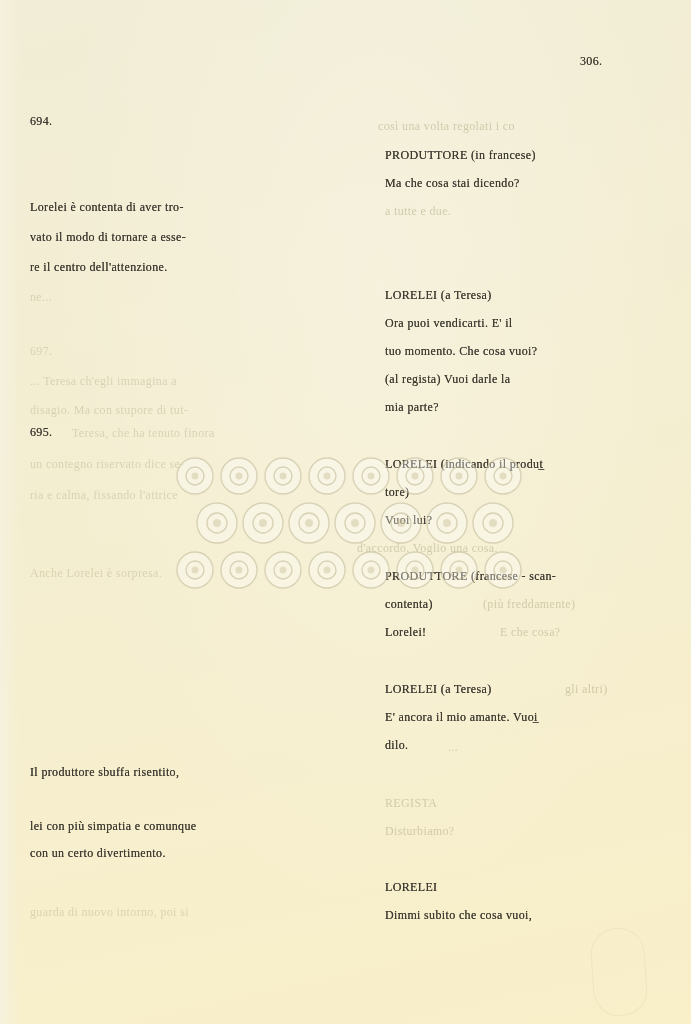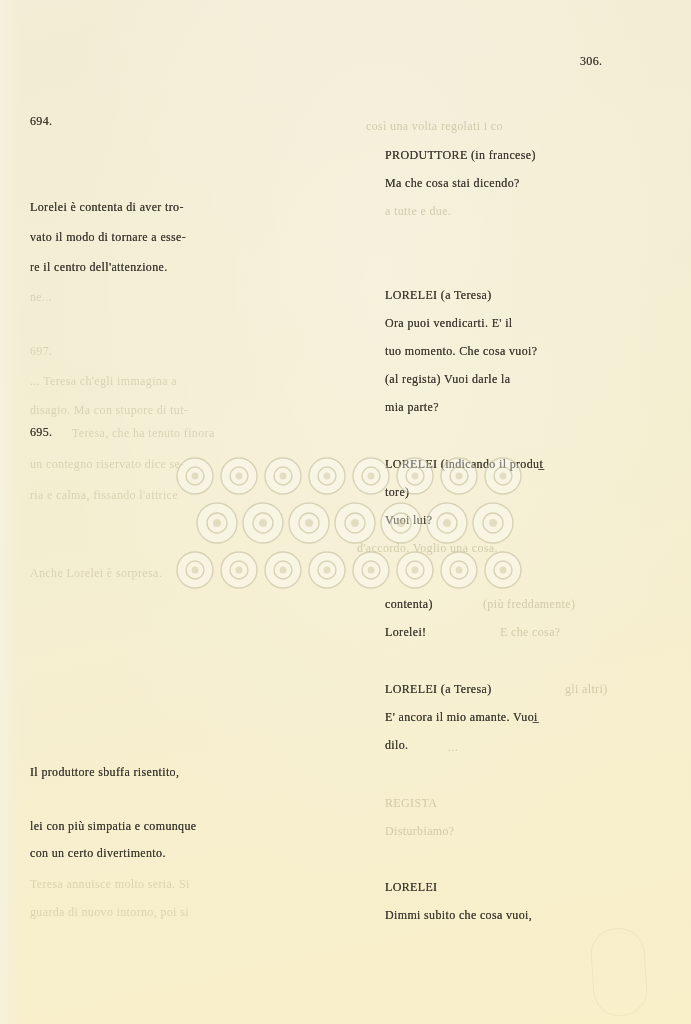--- a/index.html
+++ b/index.html
@@ -64,41 +64,41 @@
   <div class="ln" style="left:30px;top:426px">695.</div>
 
   <div class="ln ghost ghost2" style="left:30px;top:458px">un contegno riservato dice se-</div>
   <div class="ln ghost ghost2" style="left:30px;top:489px">ria e calma, fissando l'attrice</div>
   <div class="ln ghost ghost2" style="left:30px;top:567px">Anche Lorelei è sorpresa.</div>
 
   <div class="ln" style="left:30px;top:766px">Il produttore sbuffa risentito,</div>
   <div class="ln" style="left:30px;top:820px">lei con più simpatia e comunque</div>
   <div class="ln" style="left:30px;top:847px">con un certo divertimento.</div>
 
-  <div class="ln ghost ghost2" style="left:30px;top:878px">Teresa annuisce molto seria. Si</div>
   <div class="ln ghost ghost2" style="left:30px;top:906px">guarda di nuovo intorno, poi si</div>
 
-  <div class="ln ghost" style="left:366px;top:120px">così una volta regolati i co</div>
+  <div class="ln ghost" style="left:378px;top:120px">così una volta regolati i co</div>
 
   <div class="ln" style="left:385px;top:149px">PRODUTTORE (in francese)</div>
   <div class="ln" style="left:385px;top:177px">Ma che cosa stai dicendo?</div>
   <div class="ln ghost" style="left:385px;top:205px">a tutte e due.</div>
 
   <div class="ln" style="left:385px;top:289px">LORELEI (a Teresa)</div>
   <div class="ln" style="left:385px;top:317px">Ora puoi vendicarti. E' il</div>
   <div class="ln" style="left:385px;top:345px">tuo momento. Che cosa vuoi?</div>
   <div class="ln" style="left:385px;top:373px">(al regista) Vuoi darle la</div>
   <div class="ln" style="left:385px;top:401px">mia parte?</div>
 
   <div class="ln" style="left:385px;top:458px">LORELEI (indicando il produt̲</div>
   <div class="ln" style="left:385px;top:486px">tore)</div>
   <div class="ln" style="left:385px;top:514px">Vuoi lui?</div>
 
   <div class="ln ghost" style="left:357px;top:542px">d'accordo. Voglio una cosa.</div>
 
+  <div class="ln" style="left:385px;top:570px">PRODUTTORE (francese - scan-</div>
   <div class="ln" style="left:385px;top:598px">contenta)</div>
   <div class="ln ghost" style="left:483px;top:598px">(più freddamente)</div>
   <div class="ln" style="left:385px;top:626px">Lorelei!</div>
   <div class="ln ghost" style="left:500px;top:626px">E che cosa?</div>
 
   <div class="ln" style="left:385px;top:683px">LORELEI (a Teresa)</div>
   <div class="ln ghost" style="left:565px;top:683px">gli altri)</div>
   <div class="ln" style="left:385px;top:711px">E' ancora il mio amante. Vuoi̲</div>
   <div class="ln" style="left:385px;top:739px">dilo.</div>
   <div class="ln ghost" style="left:448px;top:741px">...</div>

